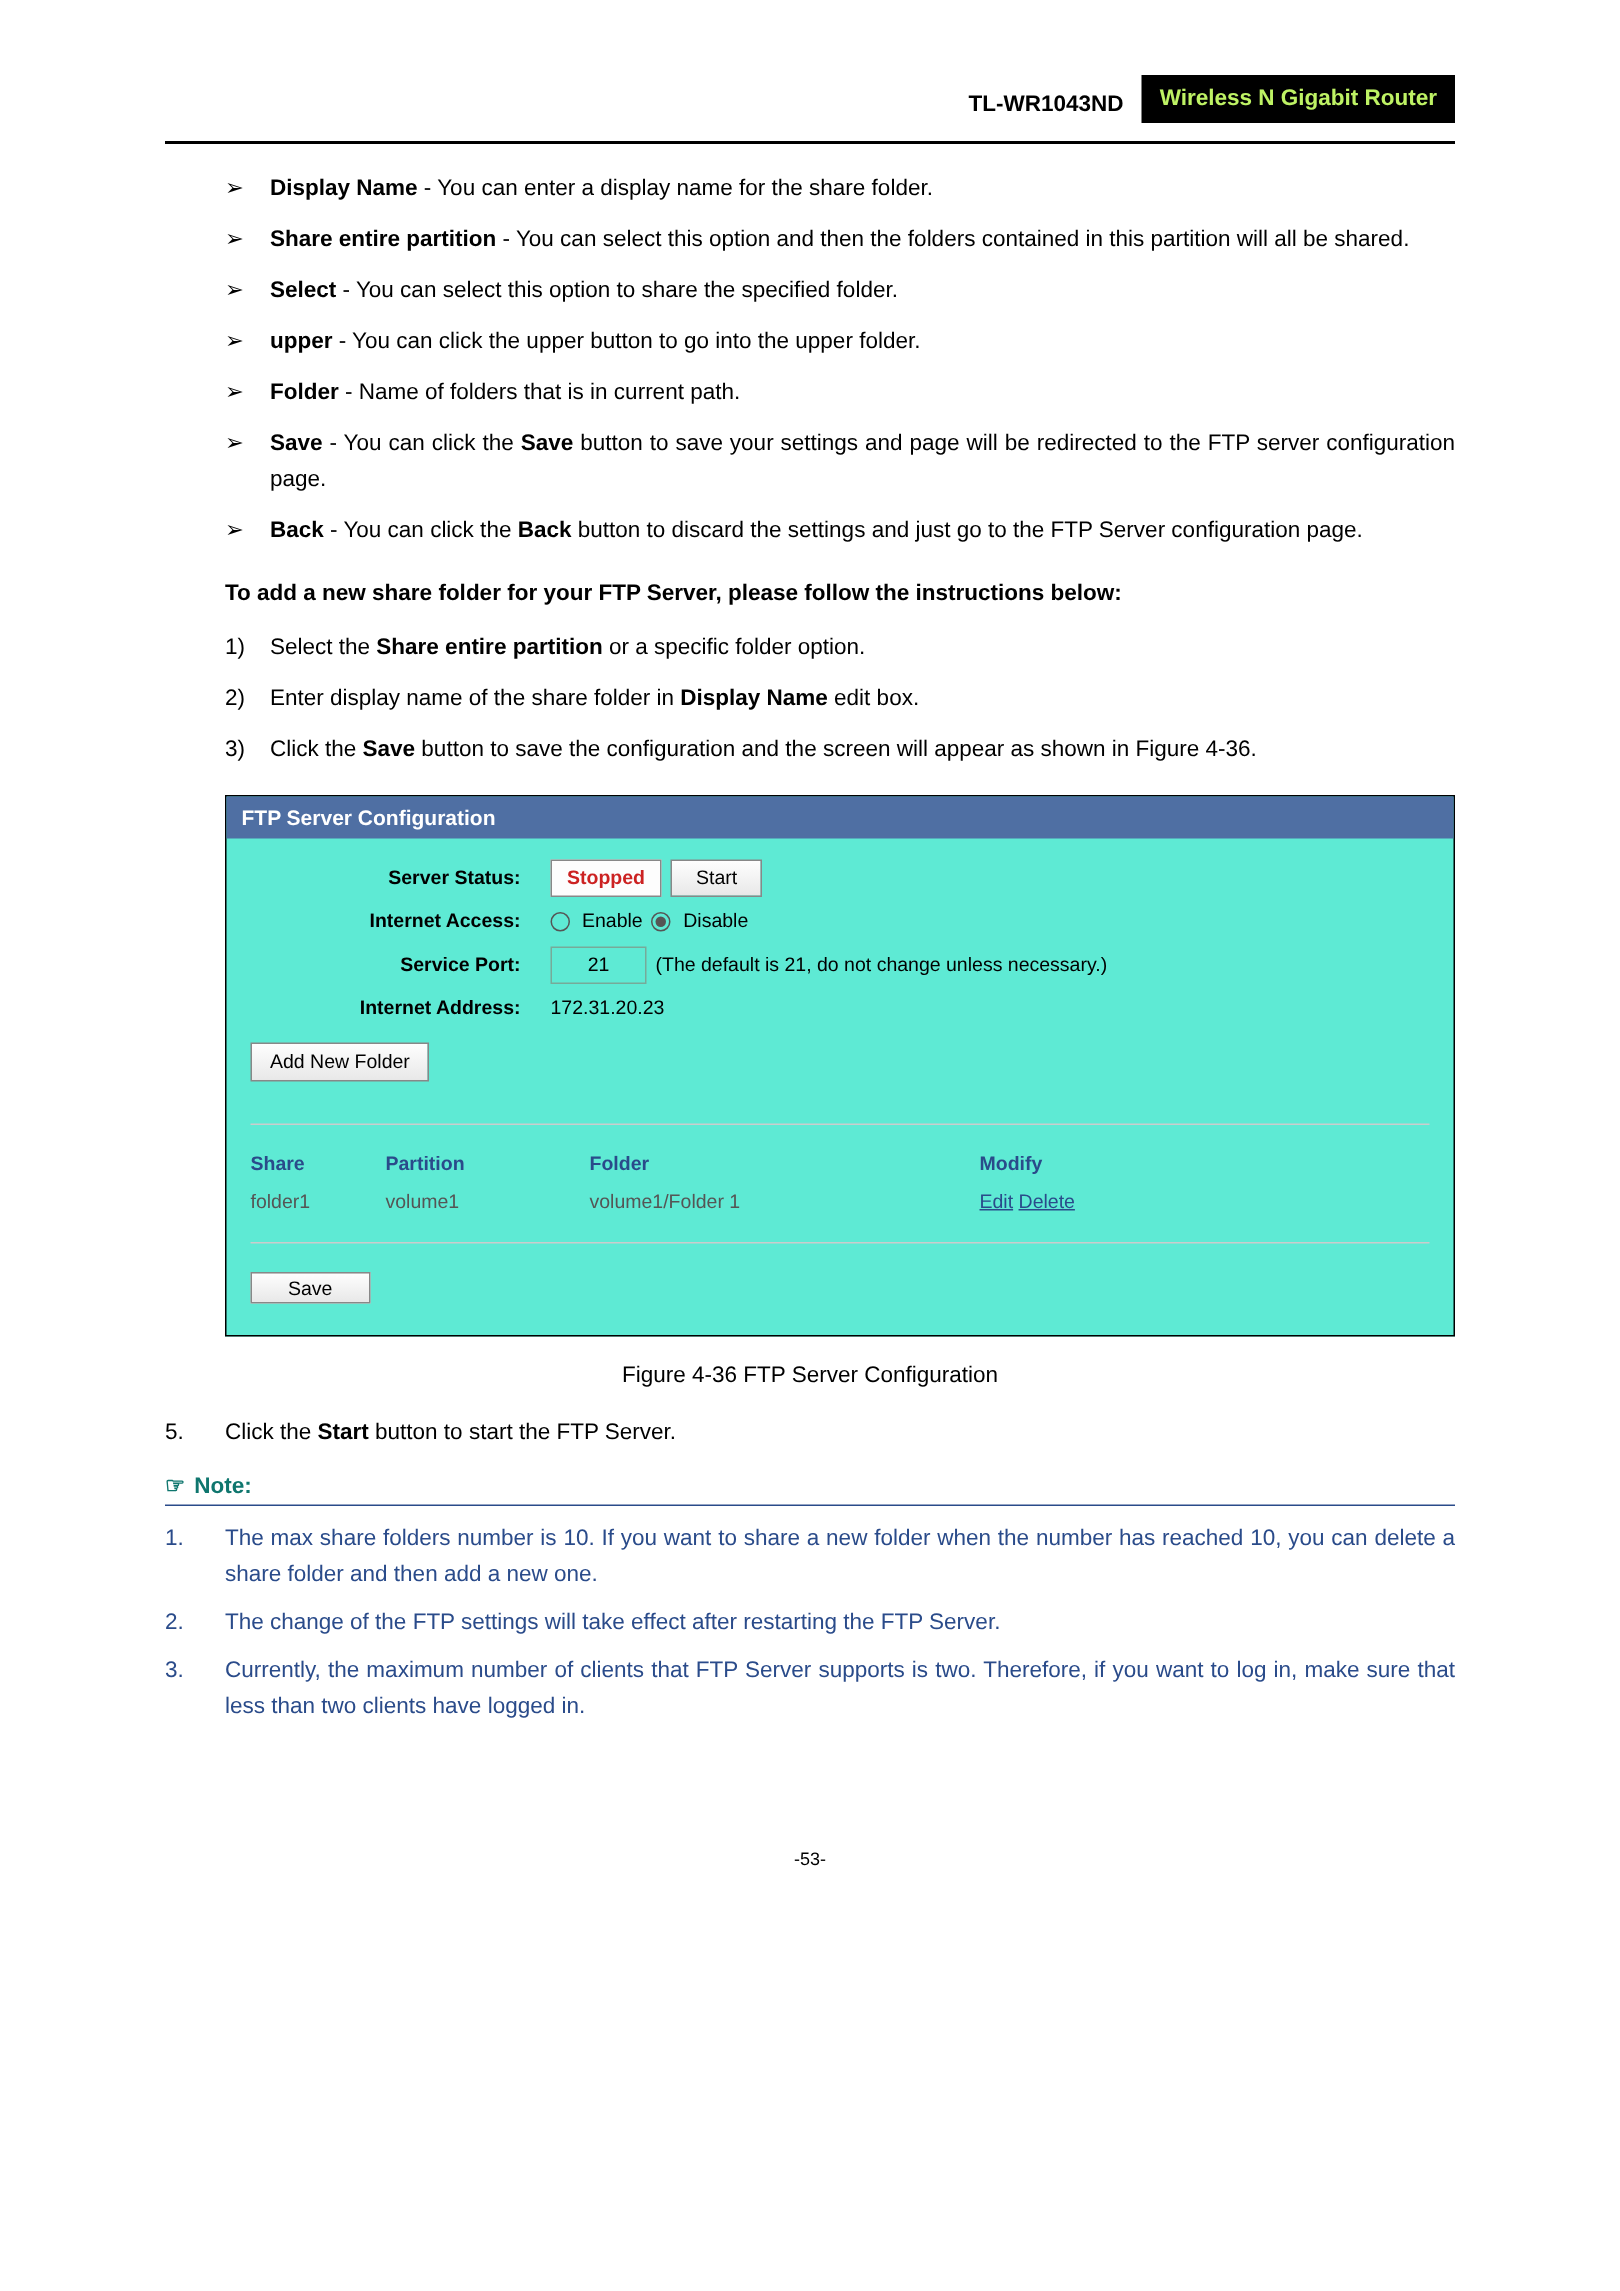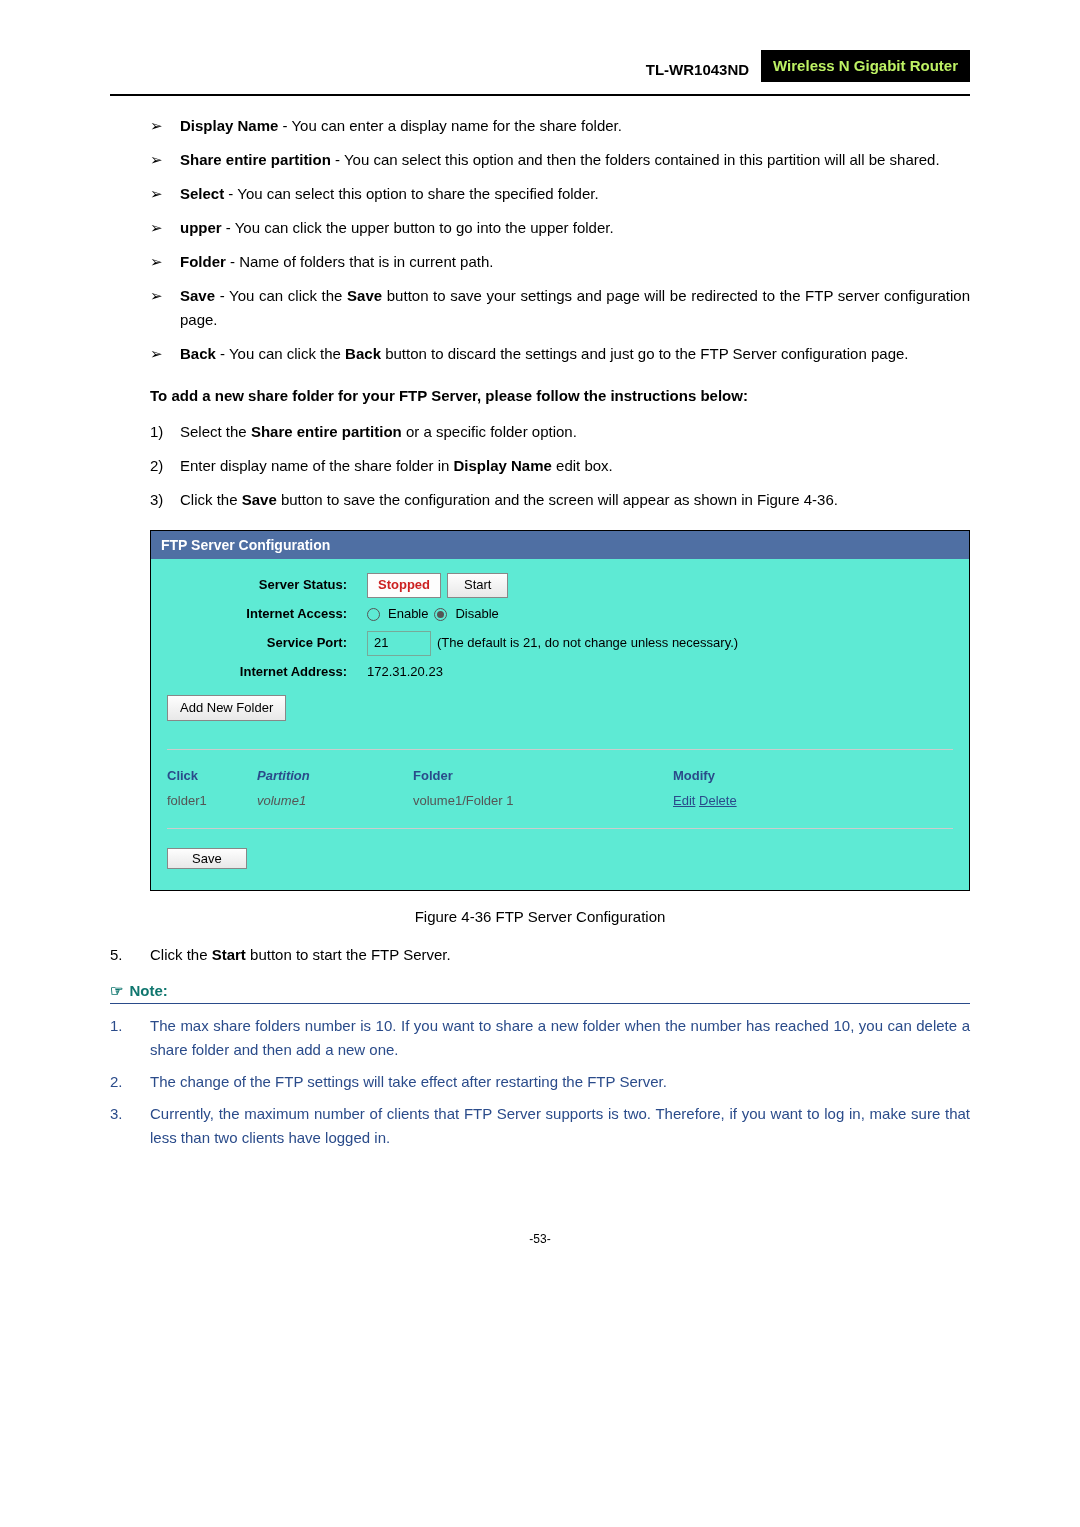--- a/index.html
+++ b/index.html
@@ -99,20 +99,21 @@
       text-align: right;
       font-weight: bold;
       padding-right: 20px;
       color: #000;
     }
     .config-value {
       display: flex;
       align-items: center;
       gap: 6px;
       color: #000;
+      text-align: center;
     }
     .status-stopped {
       color: #c22;
       font-weight: bold;
       border: 1px solid #888;
       padding: 1px 10px;
       background: #fdfdfd;
     }
     .btn {
       border: 1px solid #888;
@@ -136,21 +137,21 @@
     .table-header-row, .table-data-row {
       display: flex;
       padding: 2px 0;
     }
     .table-header-row {
       color: #2a4b8a;
       font-weight: bold;
       margin-top: 10px;
     }
     .col-name { width: 90px; }
-    .col-partition { width: 156px; font-style: italic; }
+    .col-partition { width: 136px; }
     .col-folder { width: 260px; }
     .col-modify { width: 120px; }
     .table-data-row { color: #555; }
     .elink { color: #2a4b8a; text-decoration: underline; cursor: pointer; text-align: center; }
     .hr-line {
       border-top: 1px solid #ccc;
       margin: 14px 0;
     }
     .save-row {
       padding: 6px 0;
@@ -273,21 +274,21 @@
     <div class="config-row">
       <div class="config-label">Internet Address:</div>
       <div class="config-value">172.31.20.23</div>
     </div>
 
     <div class="add-folder-btn">Add New Folder</div>
 
     <div class="hr-line"></div>
 
     <div class="table-header-row">
-      <div class="col-name">Click</div>
+      <div class="col-name">Share</div>
       <div class="col-partition">Partition</div>
       <div class="col-folder">Folder</div>
       <div class="col-modify">Modify</div>
     </div>
 
     <div class="table-data-row">
       <div class="col-name">folder1</div>
       <div class="col-partition">volume1</div>
       <div class="col-folder">volume1/Folder 1</div>
       <div class="col-modify">

